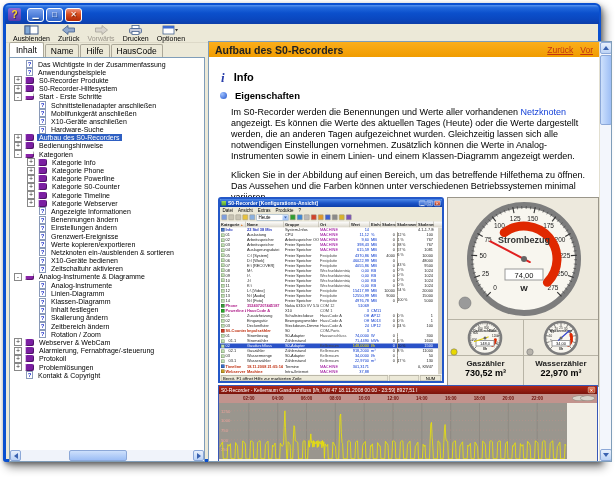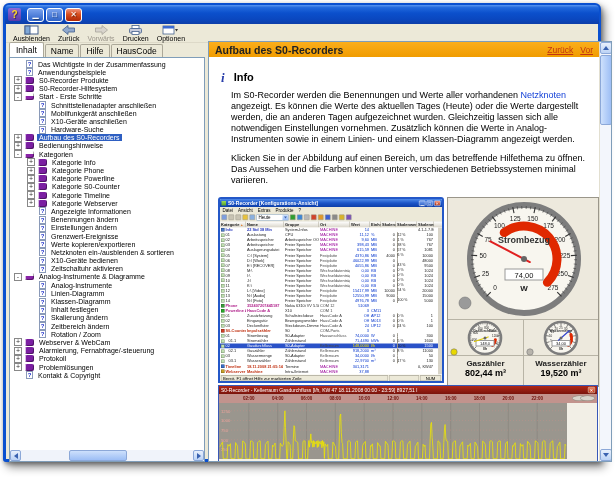--- a/index.html
+++ b/index.html
@@ -429,20 +429,24 @@
       <div class="theader">
         <span class="ht">Aufbau des S0-Recorders</span>
         <span class="hlink">Zurück</span>
         <span class="hlink">Vor</span>
       </div>
 
       <div class="tbody">
         <div class="h-info">
           <span class="i-ico">i</span>
           <span>Info</span>
+        </div>
+        <div class="h-eig">
+          <span class="bullet"></span>
+          <span>Eigenschaften</span>
         </div>
         <p class="para"><span>Im S0-Recorder werden die Benennungen und Werte aller vorhandenen </span><span class="netlink">Netzknoten</span><span> angezeigt. Es können die Werte des aktuellen Tages (Heute) oder die Werte dargestellt werden, die an anderen Tagen aufgezeichnet wurden. Gleichzeitig lassen sich alle notwendigen Einstellungen vornehmen. Zusätzlich können die Werte in Analog-Instrumenten sowie in einem Linien- und einem Klassen-Diagramm angezeigt werden.</span></p>
         <p class="para">Klicken Sie in der Abbildung auf einen Bereich, um das betreffende Hilfethema zu öffnen. Das Aussehen und die Farben können unter verschiedenen Betriebssystemen minimal variieren.</p>
       </div>
 
       <div class="shot">
 
         <div class="mini-app">
           <div class="mini-scale">
             <div class="mtitle">
@@ -1002,25 +1006,25 @@
                 <text x="37" y="24.79" text-anchor="middle" font-size="4" fill="#111">34,00</text>
                 <text x="37" y="30" text-anchor="middle" font-size="3.4" font-weight="bold" fill="#222">l/h</text>
                 <line x1="34.524633470219484" y1="20.182329155568052" x2="45.25122176593506" y2="10.725569481439832" stroke="#3344CC" stroke-width="1.2" stroke-linecap="round"></line>
                 <circle cx="37" cy="18" r="1.5" fill="#666"></circle>
                 <circle cx="6" cy="32" r="3.2" fill="#B8B4AC" stroke="#777" stroke-width="0.6"></circle>
               </svg>
           </div>
           <div class="gdiv"></div>
           <div class="gcap" style="left:0;">
             <div class="c1">Gaszähler</div>
-            <div class="c2">802,44 m³</div>
+            <div class="c2">730,52 m³</div>
           </div>
           <div class="gcap" style="left:76px;width:74px;">
             <div class="c1">Wasserzähler</div>
-            <div class="c2">19,520 m³</div>
+            <div class="c2">22,970 m³</div>
           </div>
         </div>
 
         <div class="chart">
           <div class="chart-scale">
             <div class="ctitle">
               <span>S0-Recorder - Kellerraum Gasdurchfluss [l/h, KW 47  18.11.2008 00:00 - 23:59]  8927,51 l</span>
               <span class="cclose">✕</span>
             </div>
             <div class="ctimes" id="ctimes">

